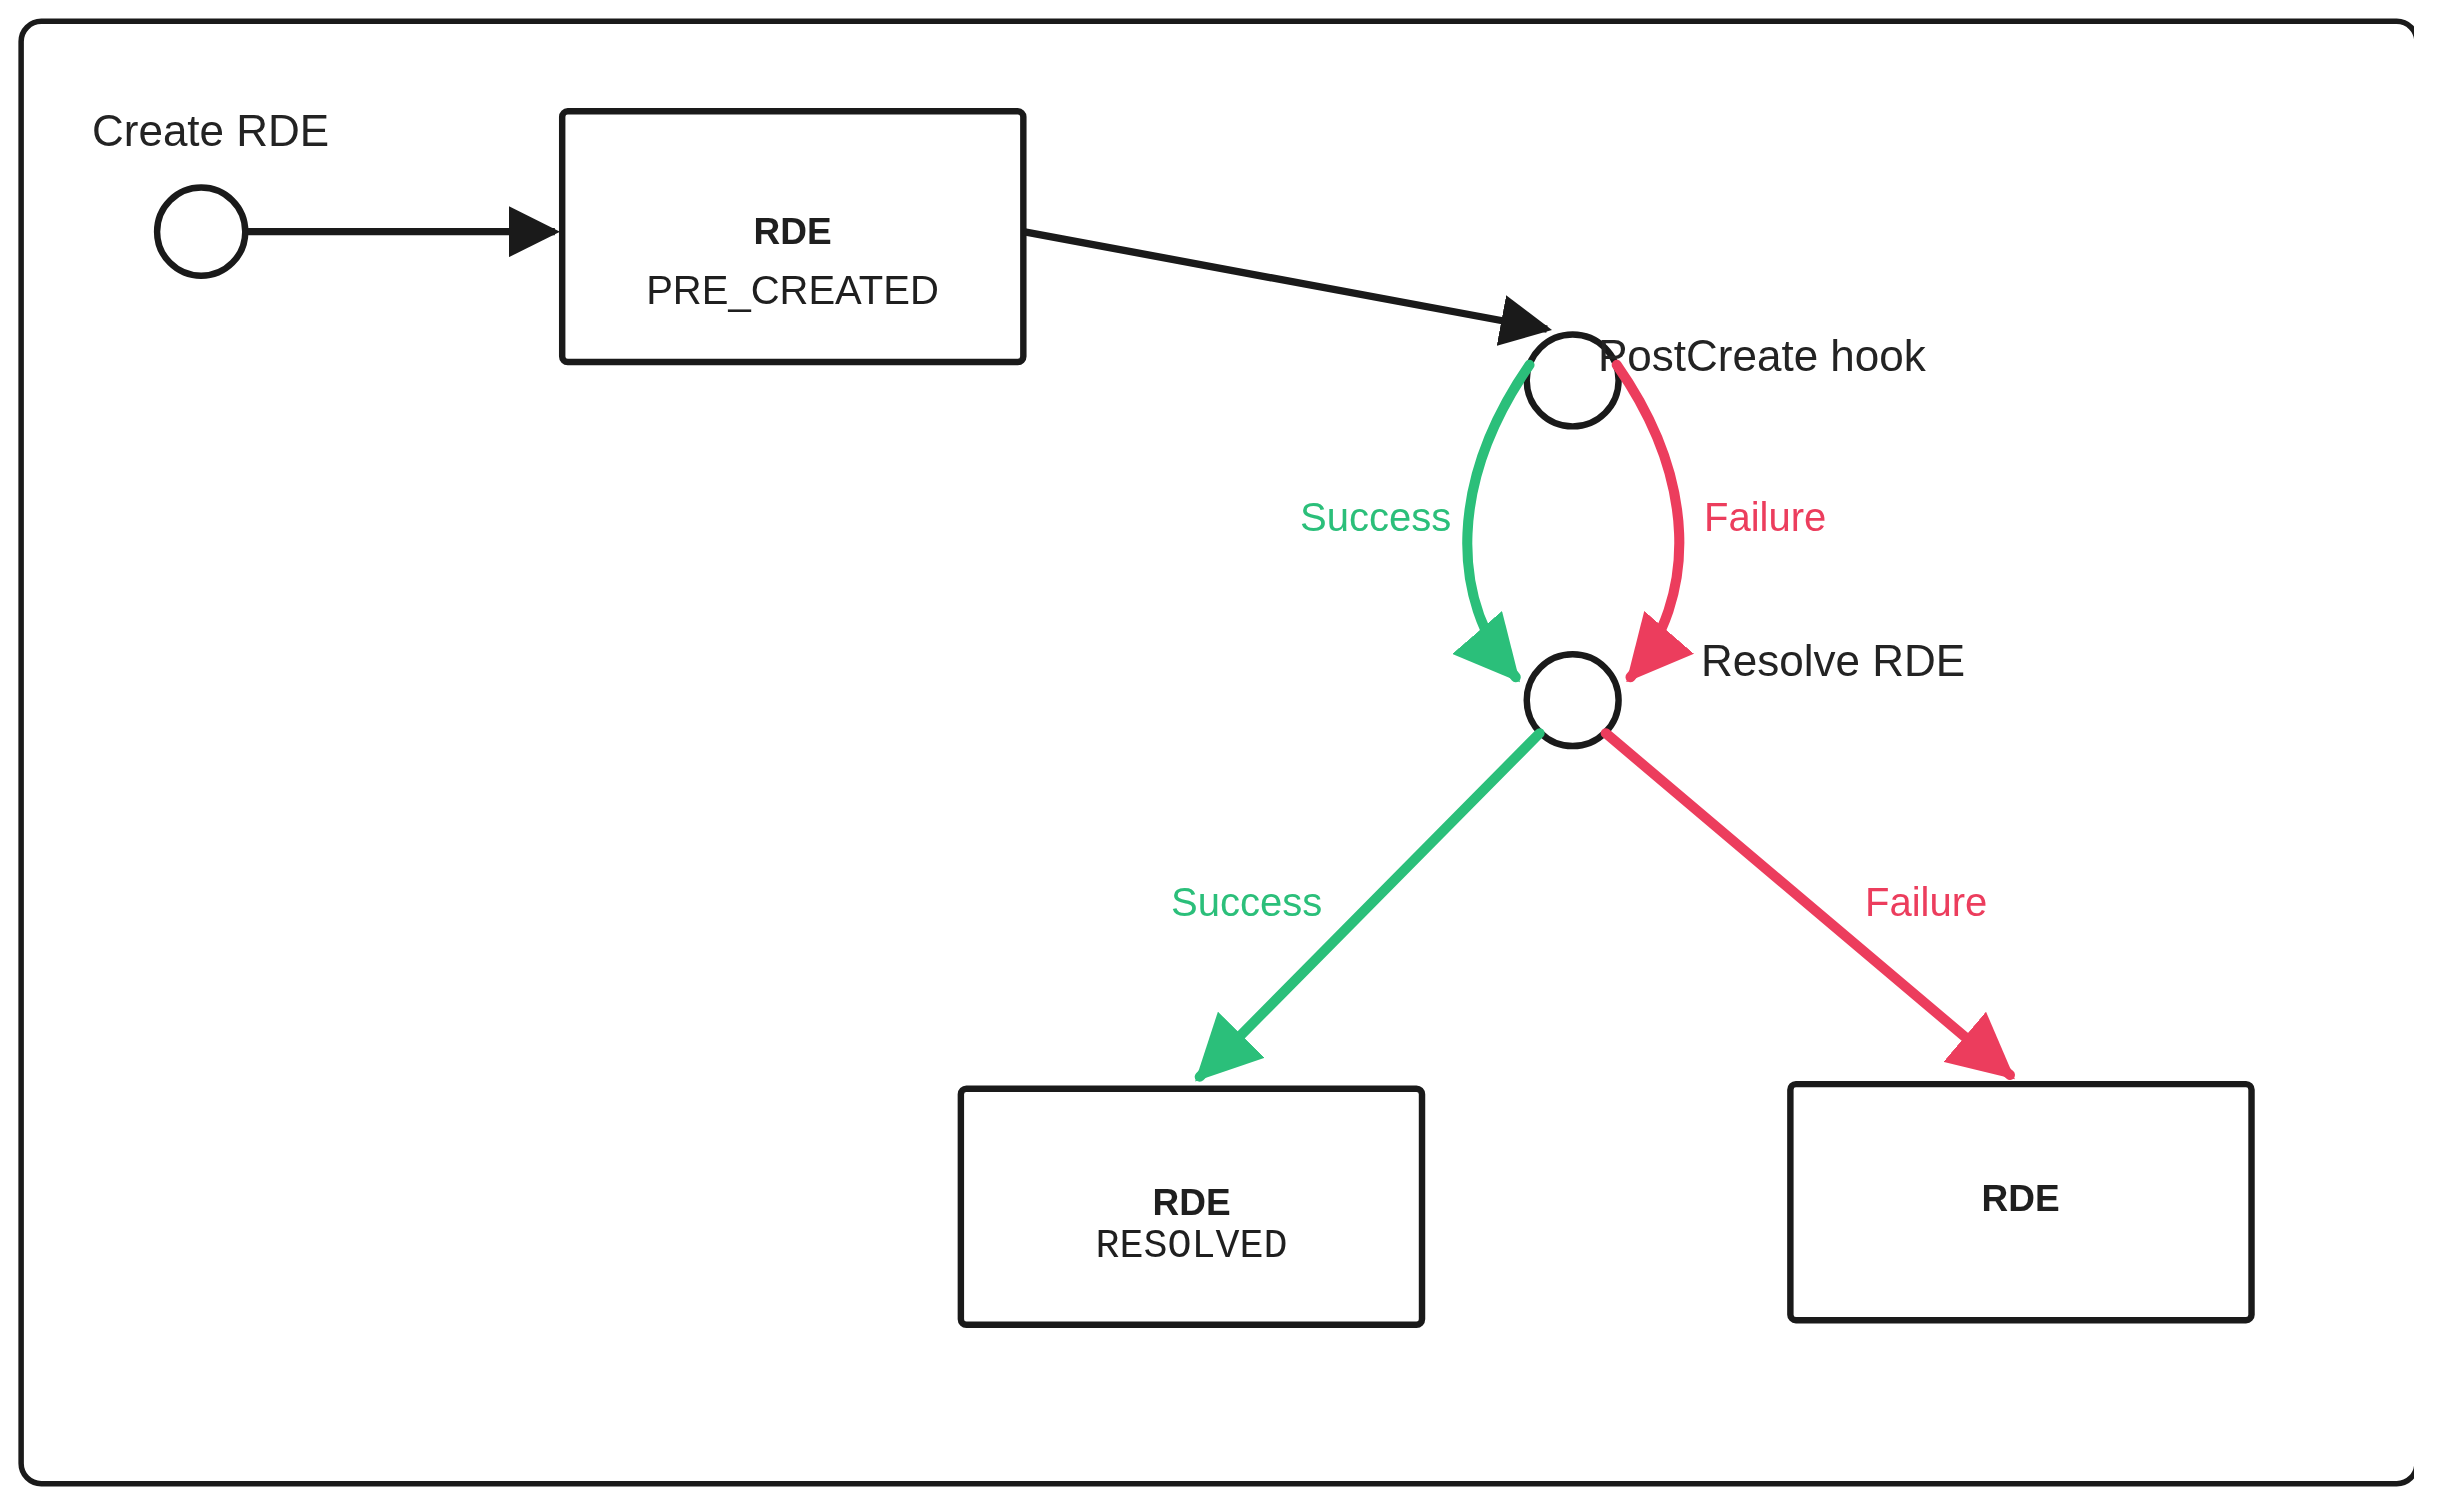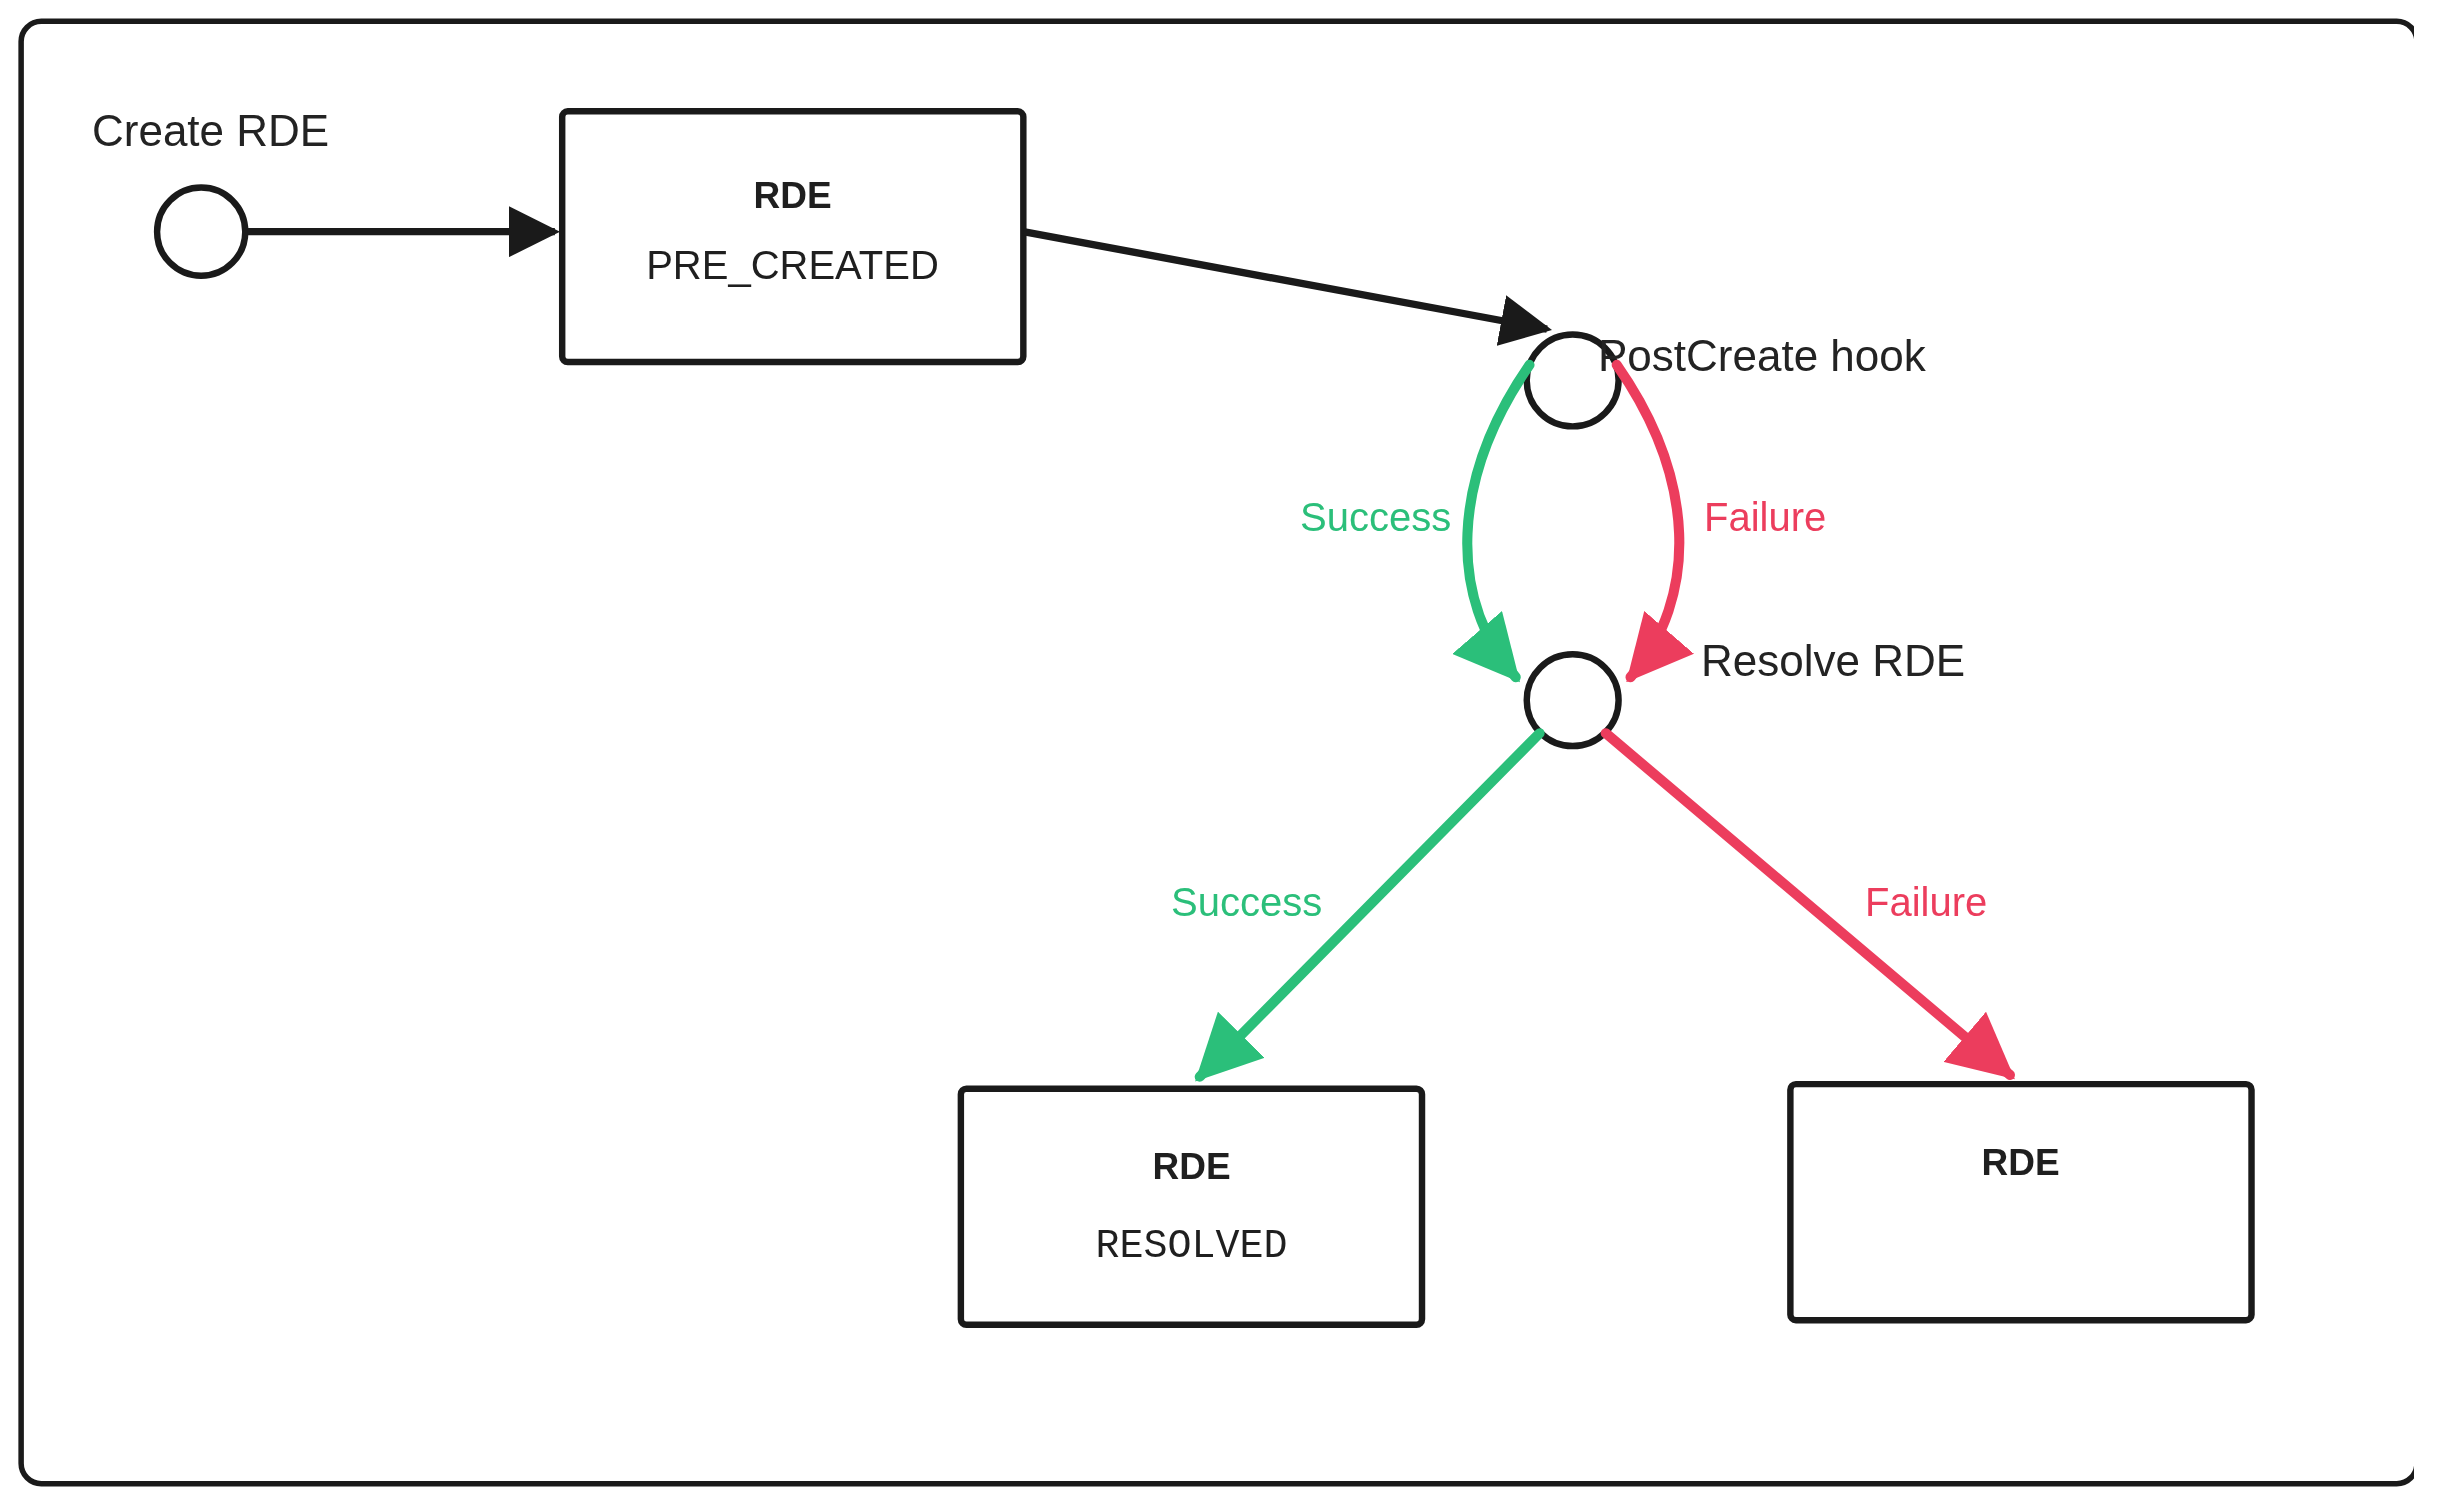--- a/index.html
+++ b/index.html
@@ -29,20 +29,21 @@
     position: absolute;
     text-align: center;
     color: #1f1f1f;
     font-family: "Liberation Sans", sans-serif;
     white-space: nowrap;
     pointer-events: none;
   }
   .node-title {
     font-weight: bold;
     font-size: 37px;
+    margin-top: 36px;
   }
   .node-state {
     font-weight: normal;
     font-size: 40px;
   }
   .plain-label {
     position: absolute;
     color: #232323;
     font-family: "Liberation Sans", sans-serif;
     font-size: 44px;
@@ -112,21 +113,21 @@
 
   <div class="edge-label" style="left:1300px; top:495px; color:#2bbf7a;">Success</div>
 
   <div class="edge-label" style="left:1704px; top:495px; color:#ec3d5d;">Failure</div>
 
   <div class="edge-label" style="left:1171px; top:880px; color:#2bbf7a;">Success</div>
 
   <div class="edge-label" style="left:1865px; top:880px; color:#ec3d5d;">Failure</div>
 
   <div class="node-box-label node-title" style="left:562px; top:175px; width:461px;">RDE</div>
-  <div class="node-box-label node-state" style="left:562px; top:243px; width:461px;">PRE_CREATED</div>
+  <div class="node-box-label node-state" style="left:562px; top:268px; width:461px;">PRE_CREATED</div>
 
   <div class="node-box-label node-title" style="left:961px; top:1146px; width:461px;">RDE</div>
   <div class="node-box-label node-state" style="left:961px; top:1224px; width:461px;font-family:Liberation Mono, monospace;">RESOLVED</div>
 
   <div class="node-box-label node-title" style="left:1790px; top:1142px; width:461px;">RDE</div>
 
 </div>
 
 
 </body></html>

